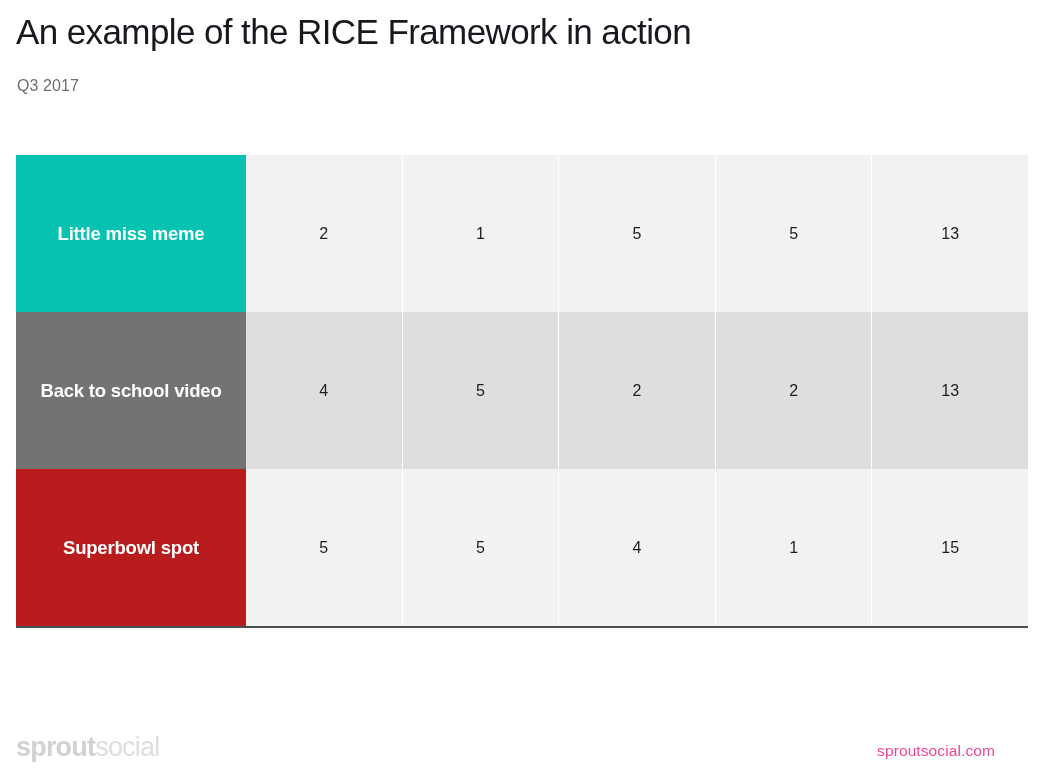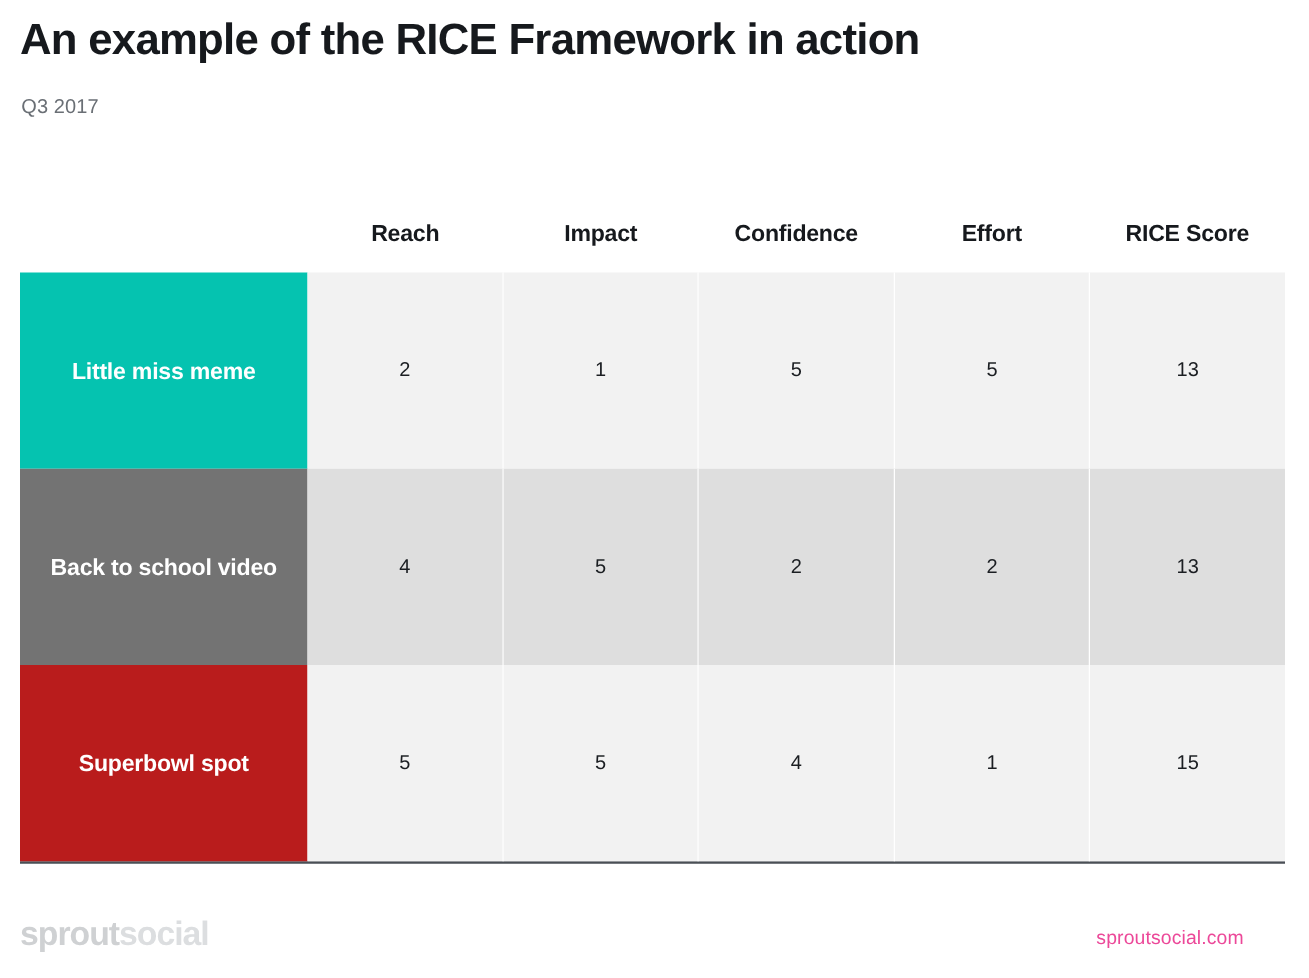--- a/index.html
+++ b/index.html
@@ -19,21 +19,21 @@
     background: #ffffff;
     overflow: hidden;
   }
 
   
   .title {
     position: absolute;
     left: 16px;
     top: 12px;
     font-size: 35px;
-    font-weight: bold;
+    font-weight: normal;
     letter-spacing: -0.6px;
     color: #16191d;
     line-height: 1.15;
     white-space: nowrap;
   }
 
   .subtitle {
     position: absolute;
     left: 17px;
     top: 77px;
@@ -134,21 +134,21 @@
     position: absolute;
     left: 16px;
     top: 8px;
     font-size: 27px;
     line-height: 1;
     color: #d2d4d6;
     letter-spacing: -0.8px;
     white-space: nowrap;
   }
   .logo .b { font-weight: bold; color: #cfd1d3; }
-  .logo .n { font-weight: bold; color: #dcdee0; }
+  .logo .n { font-weight: normal; color: #dcdee0; }
 
   .footer-url {
     position: absolute;
     right: 52px;
     top: 16px;
     font-size: 15.5px;
     color: #ec4899;
     letter-spacing: 0.1px;
     white-space: nowrap;
   }
@@ -156,38 +156,20 @@
 </head>
 <body>
 
 <div class="slide">
 
   <div class="title">An example of the RICE Framework in action</div>
   <div class="subtitle">Q3 2017</div>
 
   <div class="table-wrap">
 
-    <div class="col-head-row">
-      <div class="label-col"></div>
-      <div class="data-col">
-        <span class="col-head">Reach</span>
-      </div>
-      <div class="data-col">
-        <span class="col-head">Impact</span>
-      </div>
-      <div class="data-col">
-        <span class="col-head">Confidence</span>
-      </div>
-      <div class="data-col">
-        <span class="col-head">Effort</span>
-      </div>
-      <div class="data-col">
-        <span class="col-head">RICE Score</span>
-      </div>
-    </div>
 
     <div class="grid">
 
       <div class="row shade-light">
         <div class="row-label" style="background:#05c3b0">Little miss meme</div>
         <div class="row-cells">
           <div class="cell">2</div>
           <div class="cell">1</div>
           <div class="cell">5</div>
           <div class="cell">5</div>

